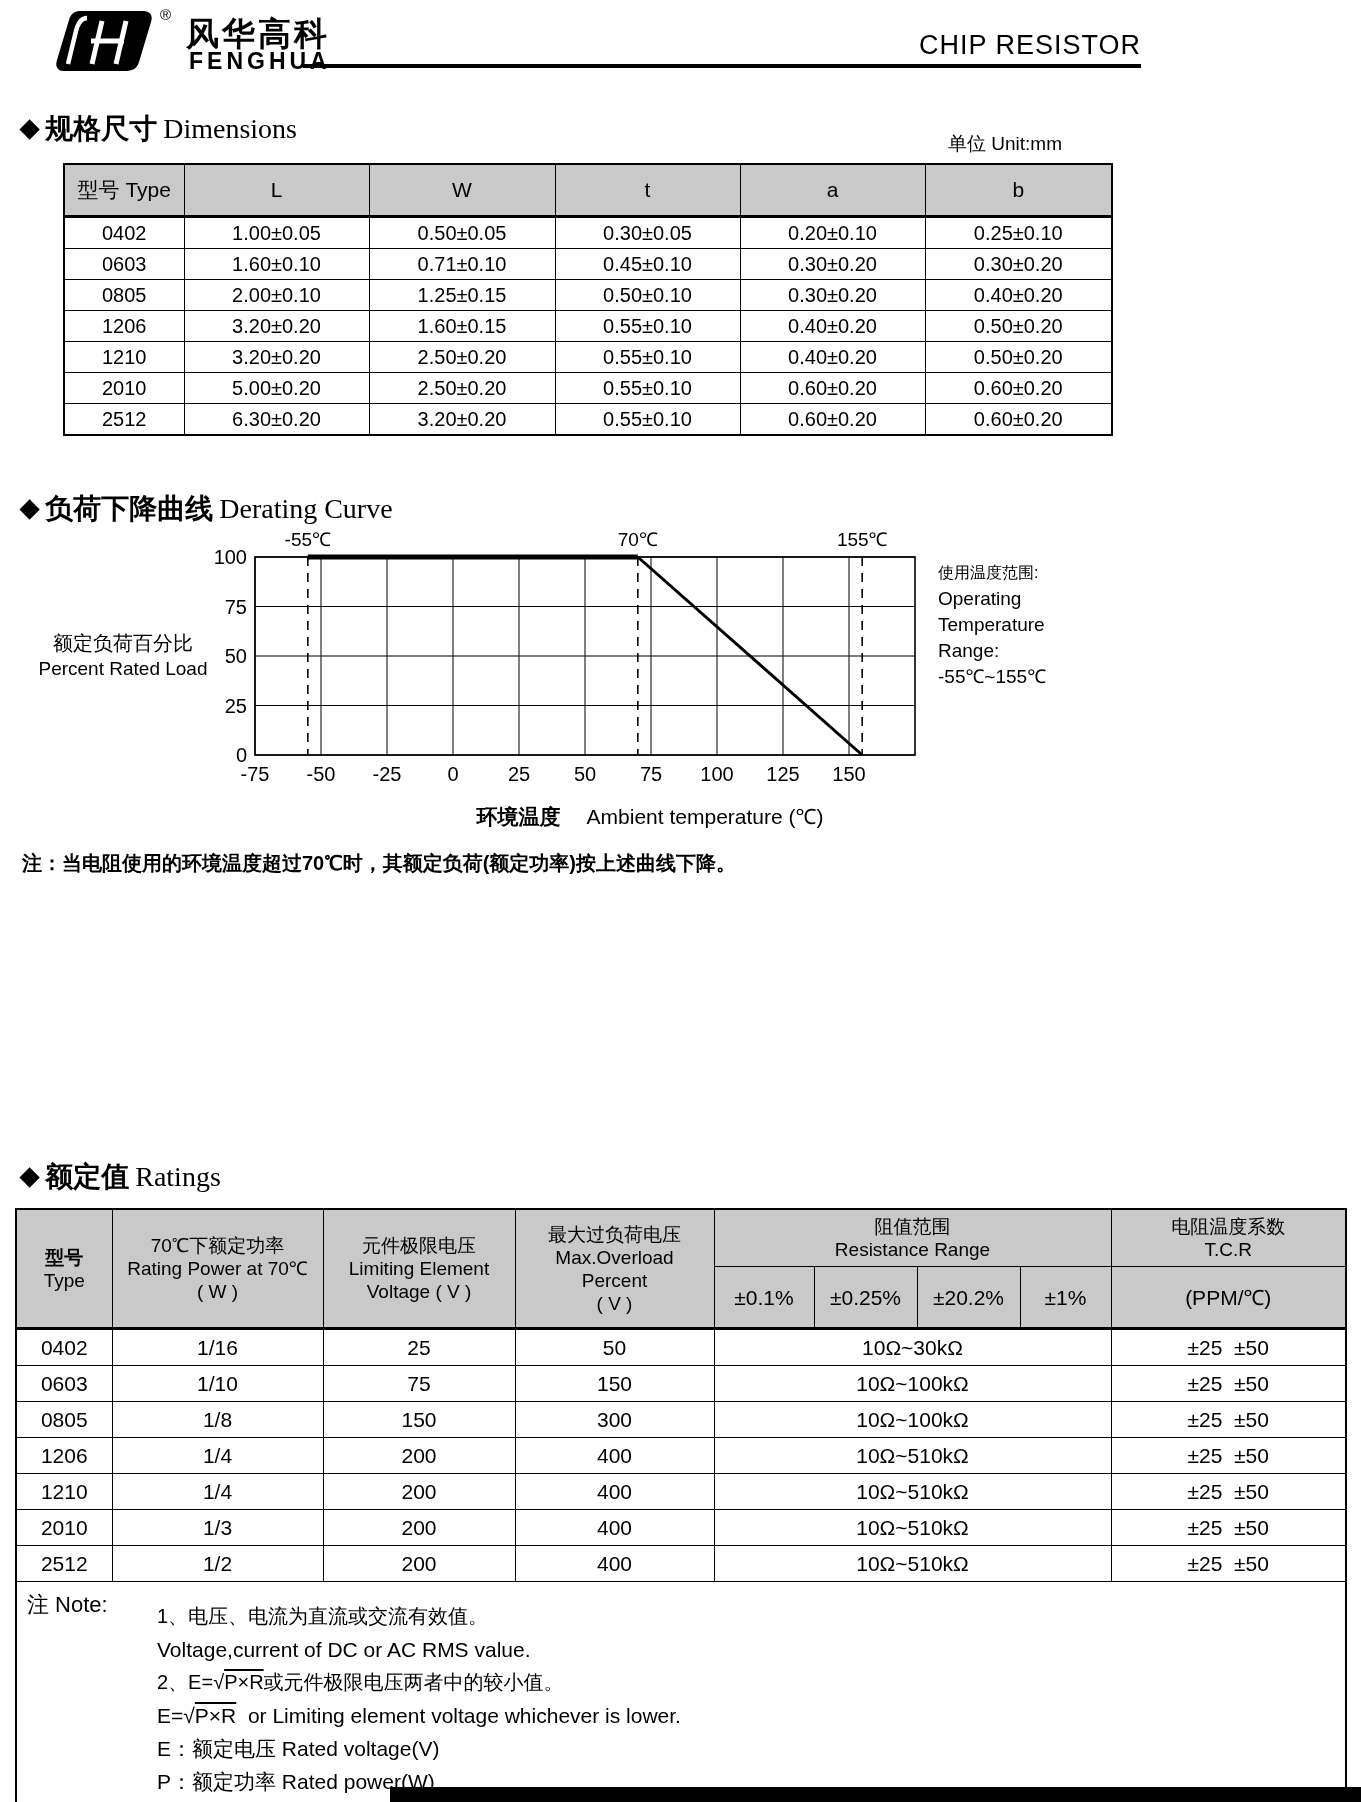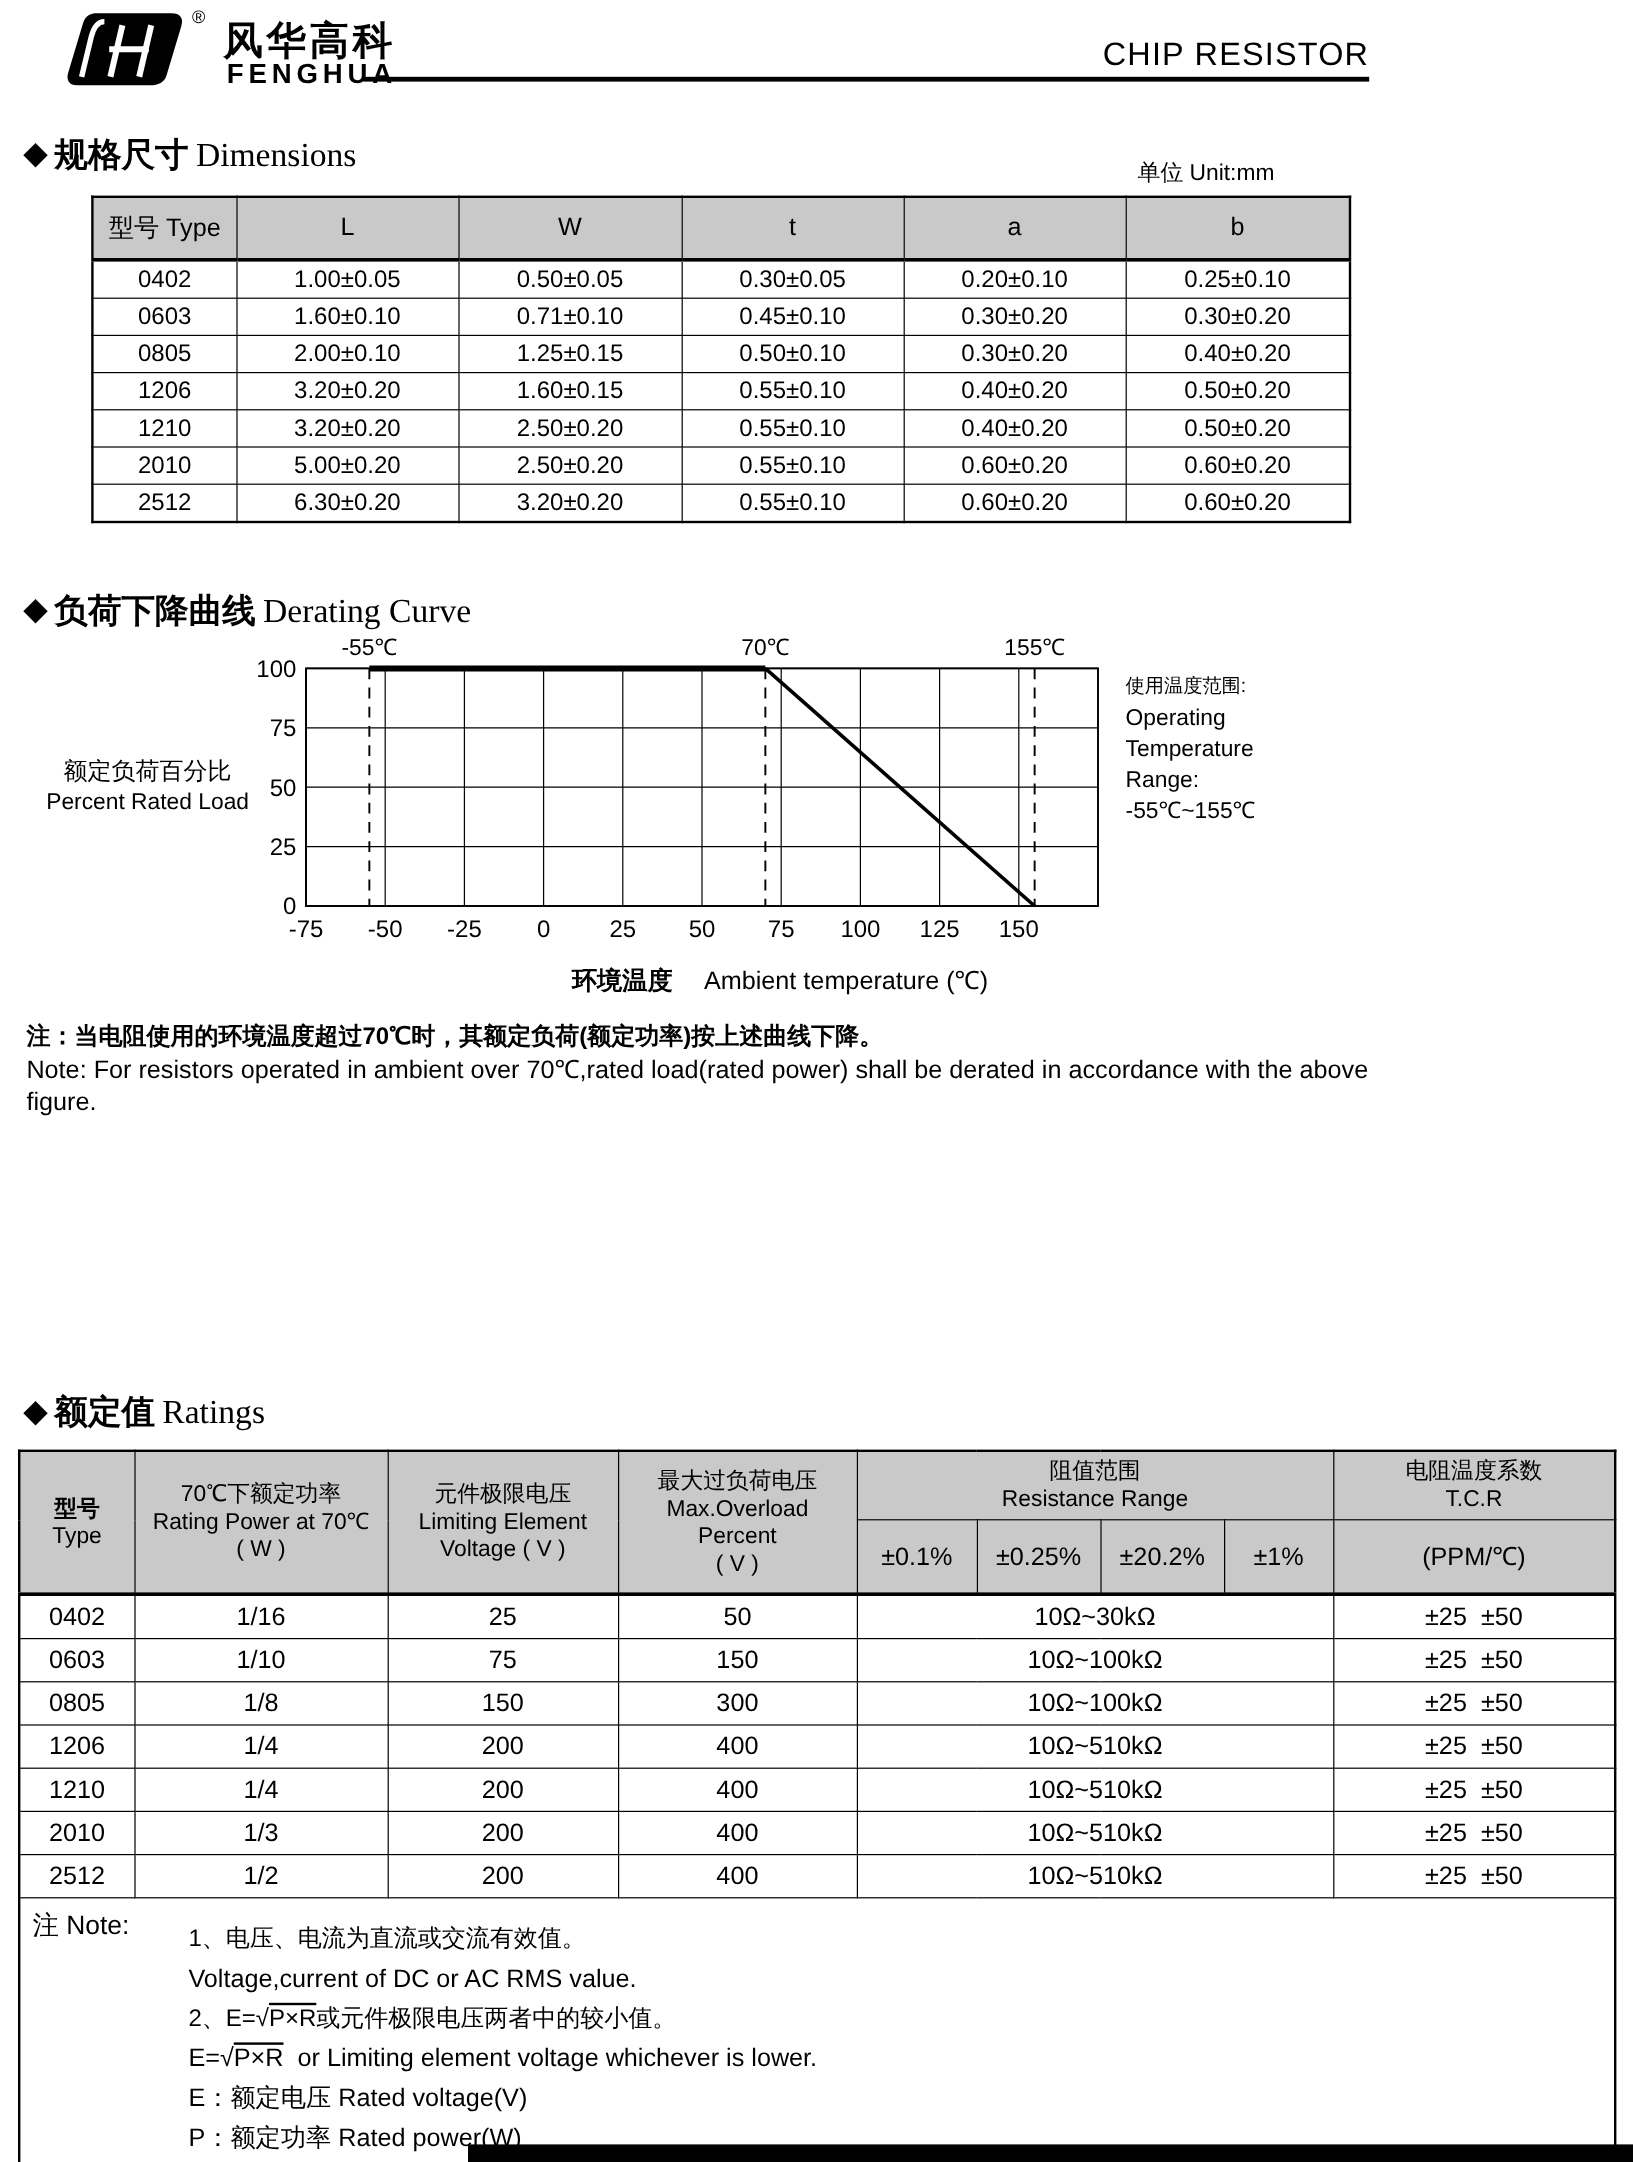--- a/index.html
+++ b/index.html
@@ -14,21 +14,21 @@
   .doc-title{position:absolute;left:800px;top:30px;width:341px;text-align:right;font-size:27px;letter-spacing:1px;}
   .header-rule{position:absolute;left:303px;top:64px;width:838px;height:4px;background:#000;}
 
   
   .sec-title{position:absolute;left:20px;font-size:28px;font-weight:bold;white-space:nowrap;}
   .sec-title .bullet{font-size:25px;margin-right:6px;vertical-align:2px;}
   .sec-title .en{font-weight:normal;margin-left:6px;font-family:Liberation Serif, serif;}
   .unit-label{position:absolute;left:948px;top:131px;font-size:19px;}
 
   
-  .dim-table{position:absolute;left:76px;top:163px;border-collapse:collapse;table-layout:fixed;
+  .dim-table{position:absolute;left:63px;top:163px;border-collapse:collapse;table-layout:fixed;
              border:2px solid #000;padding-left:26px;}
   .dim-table th{background:#c9c9c9;border:1px solid #000;border-bottom:3px solid #000;
                 height:48px;font-size:21px;font-weight:normal;text-align:center;}
   .dim-table td{border:1px solid #000;height:28px;text-align:center;font-size:20px;}
 
   
   .chart-wrap{position:absolute;left:215px;top:528px;width:710px;height:262px;}
   svg text{font-family:"Liberation Sans",sans-serif;fill:#000;}
   .y-axis-label{position:absolute;left:28px;top:630px;width:190px;text-align:center;line-height:26px;}
   .y-axis-label .cn{font-size:20px;}
@@ -222,21 +222,20 @@
     <div>Temperature</div>
     <div>Range:</div>
     <div>-55℃~155℃</div>
   </div>
 
   <div class="x-axis-title">
     <span class="cn">环境温度</span><span class="en">Ambient temperature (℃)</span>
   </div>
 
   <div class="derate-note-cn">注：当电阻使用的环境温度超过70℃时，其额定负荷(额定功率)按上述曲线下降。</div>
-  <div class="derate-note-en">Note: For resistors operated in ambient over 70℃,rated load(rated power) shall be derated in accordance with the above figure.</div>
 
   <div class="sec-title" style="top:1158px;">
     <span class="bullet">◆</span><span class="cn">额定值</span><span class="en">Ratings</span>
   </div>
 
   <table class="rat-table">
     <colgroup>
       <col style="width:96px">
         <col style="width:211px">
         <col style="width:192px">

